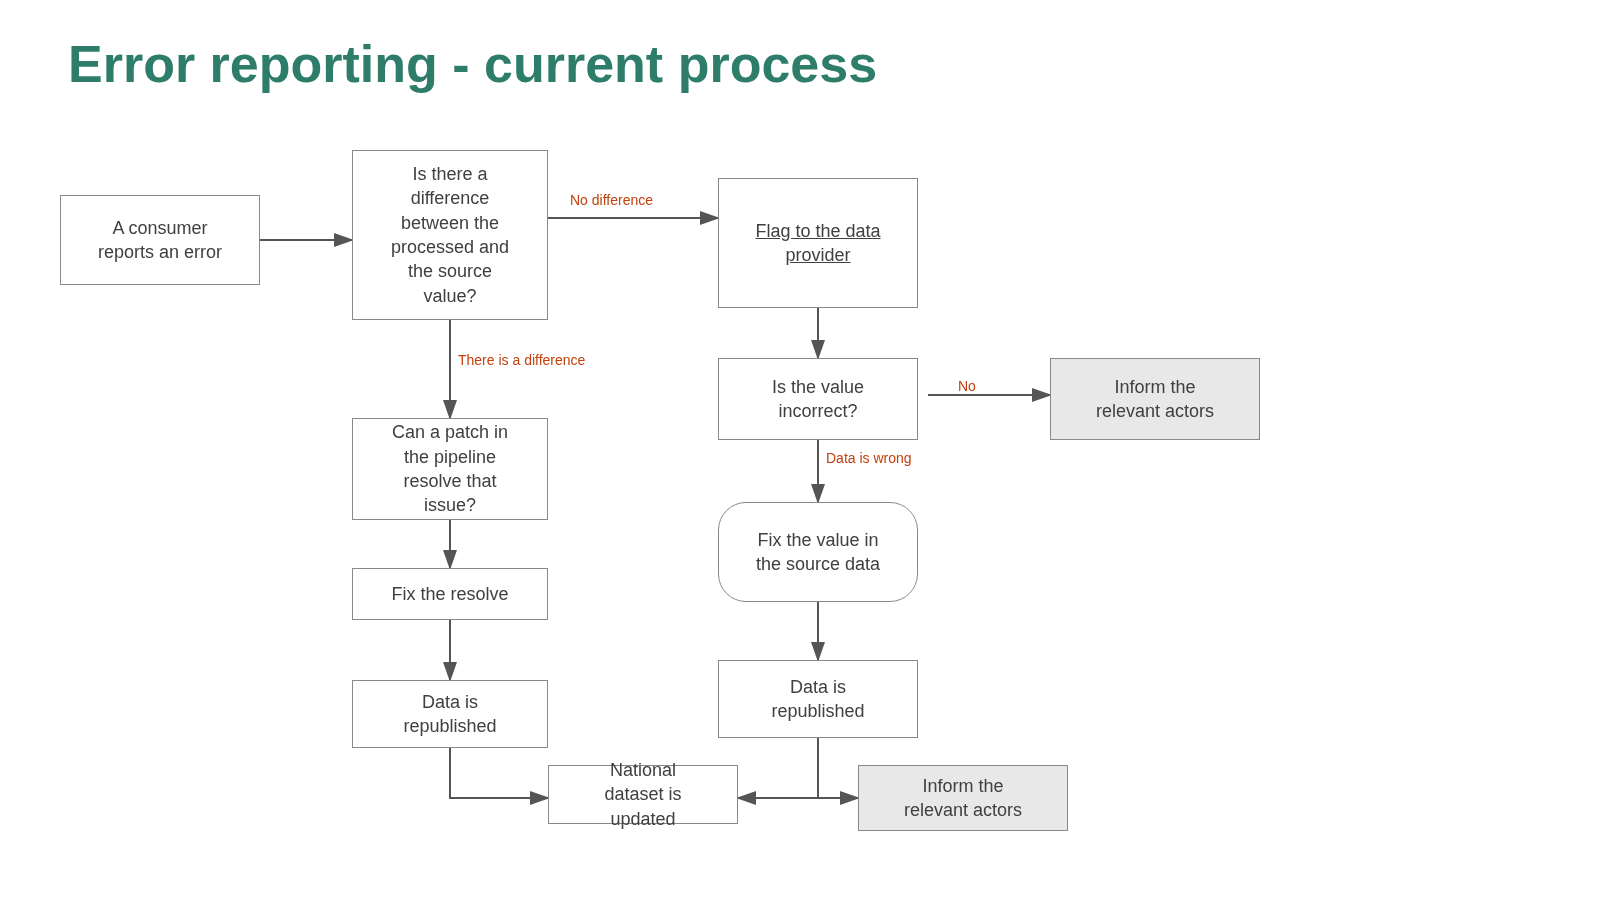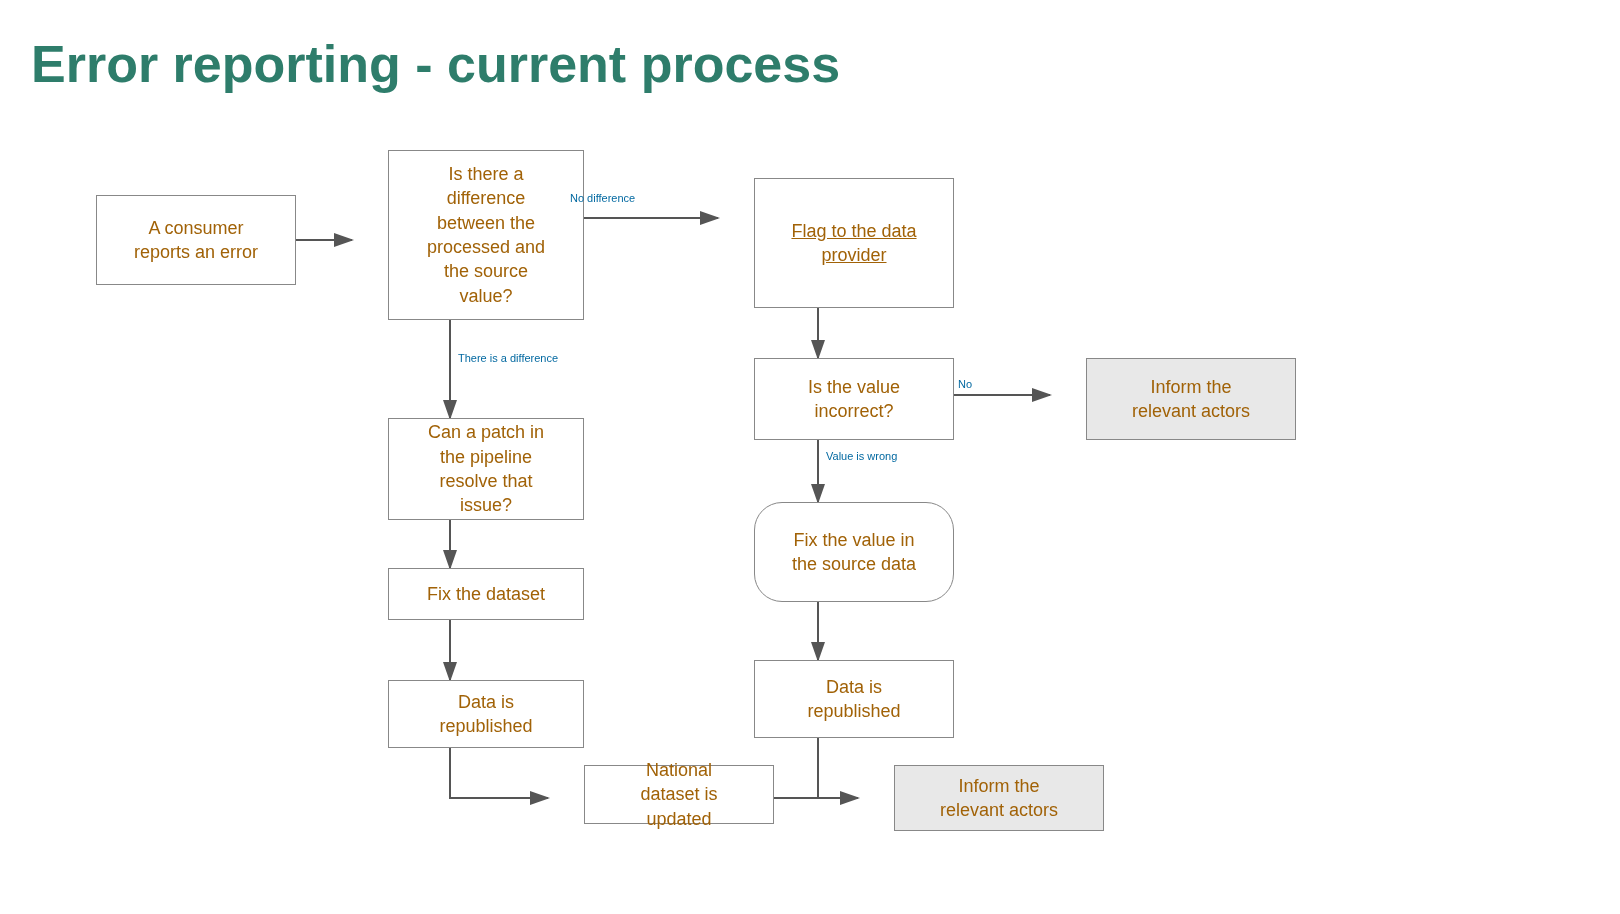--- a/index.html
+++ b/index.html
@@ -8,63 +8,62 @@
       font-family: 'Arial', sans-serif;
       width: 1620px;
       height: 914px;
       overflow: hidden;
       position: relative;
     }
     .page-title {
       font-size: 52px;
       font-weight: 800;
       color: #2e7d6b;
-      padding: 36px 48px 20px 31px;
+      padding: 36px 48px 20px 68px;
       line-height: 1.1;
     }
     .diagram-area {
       position: absolute;
       top: 130px;
       left: 0;
       width: 1620px;
       height: 784px;
     }
     
     .box {
       position: absolute;
       border: 1.5px solid #888;
       background: #fff;
       display: flex;
       align-items: center;
       justify-content: center;
       text-align: center;
       font-size: 18px;
-      color: #a16207;
+      color: #404040;
       line-height: 1.35;
       padding: 10px 30px;
-      margin-left: 36px;
     }
     .box.shaded {
       background: #e8e8e8;
     }
 
     
     .diagram-svg {
       position: absolute;
       top: 0; left: 0;
       width: 1620px;
       height: 784px;
       pointer-events: none;
     }
 
     
     .arrow-label {
       position: absolute;
-      font-size: 11px;
-      color: #0369a1;
+      font-size: 14px;
+      color: #c2410c;
       white-space: nowrap;
     }
   </style>
 </head>
 <body>
 
 <h1 class="page-title">Error reporting - current process</h1>
 
 <div class="diagram-area">
 
@@ -117,34 +116,34 @@
   <div class="box" style="left:718px; top:228px; width:200px; height:82px;justify-content:center;">
     <span>Is the value incorrect?</span>
   </div>
 
   <div class="arrow-label" style="left:958px; top:248px;">No</div>
 
   <div class="box shaded" style="left:1050px; top:228px; width:210px; height:82px;">
     <span>Inform the relevant actors</span>
   </div>
 
-  <div class="arrow-label" style="left:826px; top:320px;">Value is wrong</div>
+  <div class="arrow-label" style="left:826px; top:320px;">Data is wrong</div>
 
   <div class="box" style="left:718px; top:372px; width:200px; height:100px;border-radius:28px;">
     <span>Fix the value in the source data</span>
   </div>
 
   <div class="arrow-label" style="left:458px; top:222px;">There is a difference</div>
 
   <div class="box" style="left:352px; top:288px; width:196px; height:102px;">
     <span>Can a patch in the pipeline resolve that issue?</span>
   </div>
 
   <div class="box" style="left:352px; top:438px; width:196px; height:52px;">
-    <span>Fix the dataset</span>
+    <span>Fix the resolve</span>
   </div>
 
   <div class="box" style="left:352px; top:550px; width:196px; height:68px;">
     <span>Data is republished</span>
   </div>
 
   <div class="box" style="left:718px; top:530px; width:200px; height:78px;">
     <span>Data is republished</span>
   </div>
 

